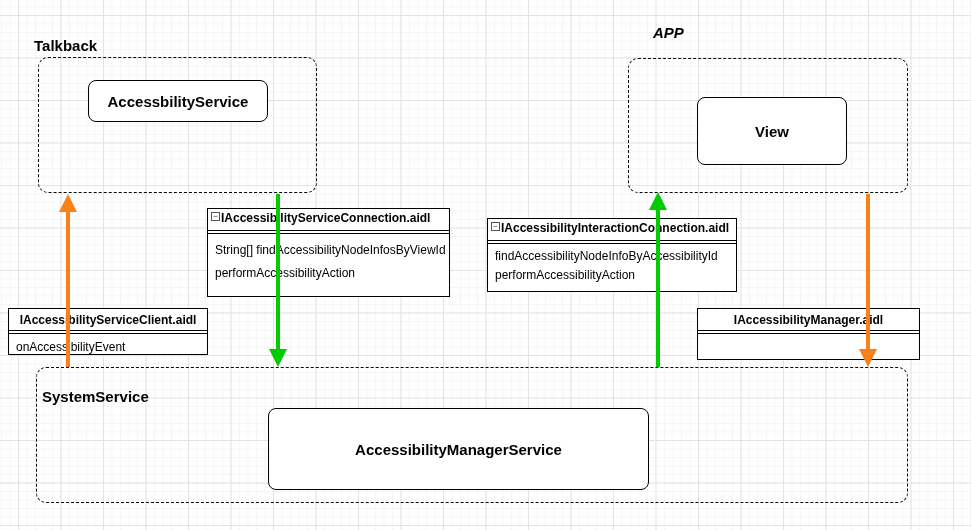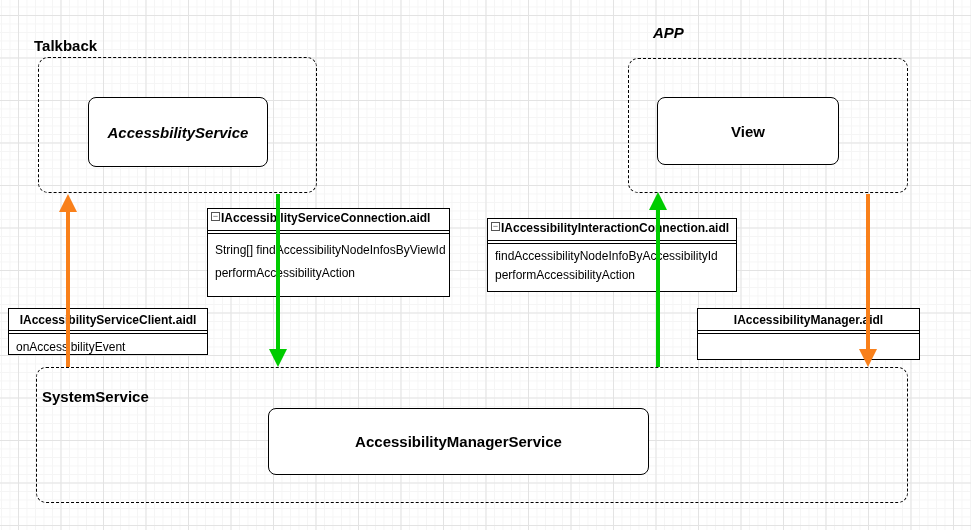--- a/index.html
+++ b/index.html
@@ -53,31 +53,31 @@
   .orange-bg{background:#F9801A;}
   .green-bg{background:#00CC00;}
   .head-up.orange{border-left:9px solid transparent;border-right:9px solid transparent;border-bottom:18px solid #F9801A;}
   .head-up.green{border-left:9px solid transparent;border-right:9px solid transparent;border-bottom:18px solid #00CC00;}
   .head-down.orange{border-left:9px solid transparent;border-right:9px solid transparent;border-top:18px solid #F9801A;}
   .head-down.green{border-left:9px solid transparent;border-right:9px solid transparent;border-top:18px solid #00CC00;}
 
   
   #lbl-talkback{left:34px;top:37px;}
   #grp-talkback{left:38px;top:57px;width:279px;height:136px;}
-  #node-accessbility{left:88px;top:97px;width:180px;height:70px;font-style:italic;}
+  #node-accessbility{left:88px;top:80px;width:180px;height:42px;}
   #lbl-app{left:653px;top:24px;font-style:italic;}
   #grp-app{left:628px;top:58px;width:280px;height:135px;}
-  #node-view{left:657px;top:97px;width:182px;height:68px;}
+  #node-view{left:697px;top:97px;width:150px;height:68px;}
   #iface-svc-conn{left:207px;top:208px;width:243px;height:89px;}
   #iface-inter-conn{left:487px;top:218px;width:250px;height:74px;}
   #iface-svc-client{left:8px;top:308px;width:200px;height:47px;}
   #iface-manager{left:697px;top:308px;width:223px;height:52px;}
   #grp-system{left:36px;top:367px;width:872px;height:136px;}
   #lbl-system{left:42px;top:388px;}
-  #node-ams{left:268px;top:408px;width:381px;height:67px;}
+  #node-ams{left:268px;top:408px;width:381px;height:82px;}
 
   #a1-head{left:59px;top:194px;}
   #a1-shaft{left:66px;top:210px;height:157px;}
   #a2-shaft{left:276px;top:194px;height:156px;}
   #a2-head{left:269px;top:349px;}
   #a3-head{left:649px;top:192px;}
   #a3-shaft{left:656px;top:208px;height:159px;}
   #a4-shaft{left:866px;top:194px;height:156px;}
   #a4-head{left:859px;top:349px;}
 </style>

